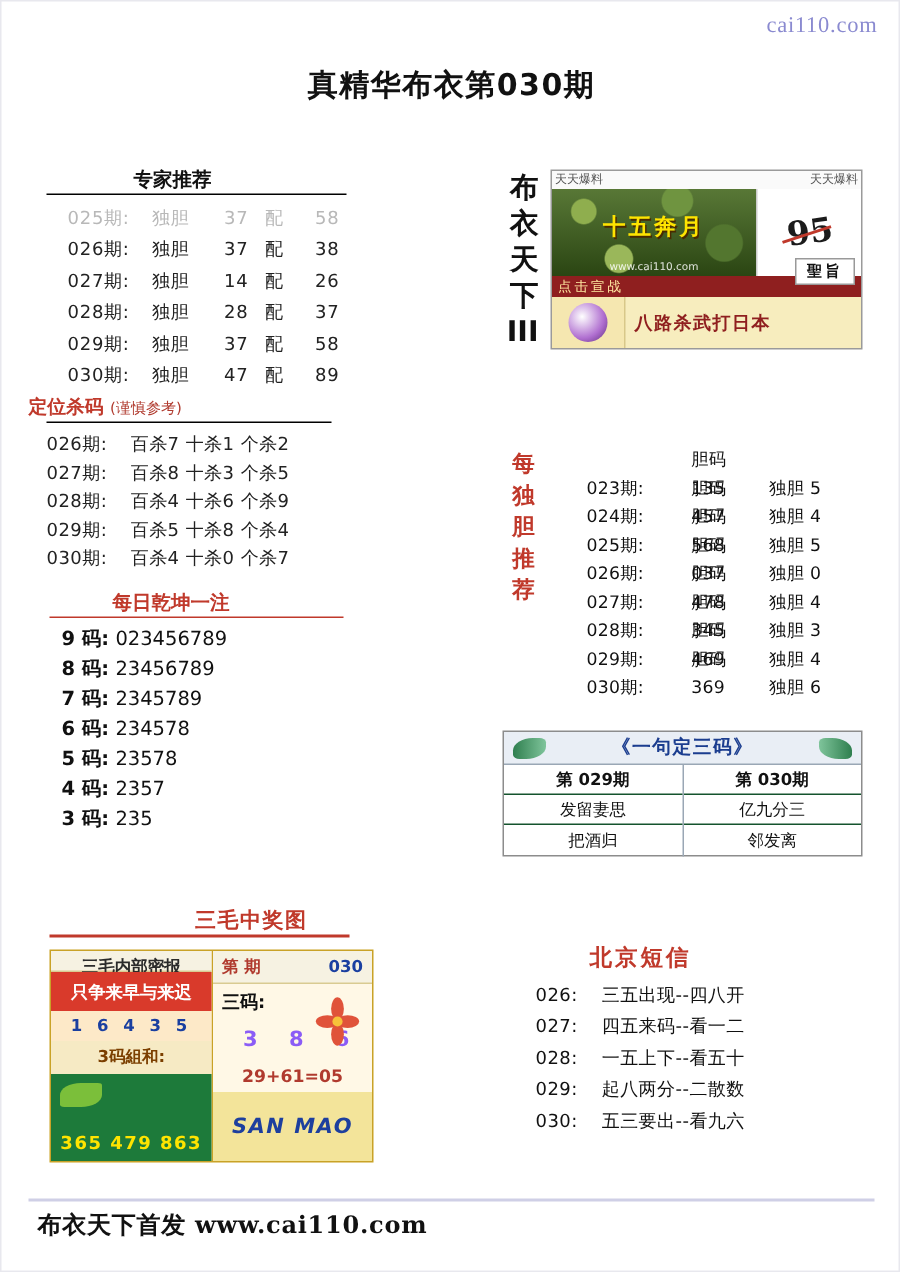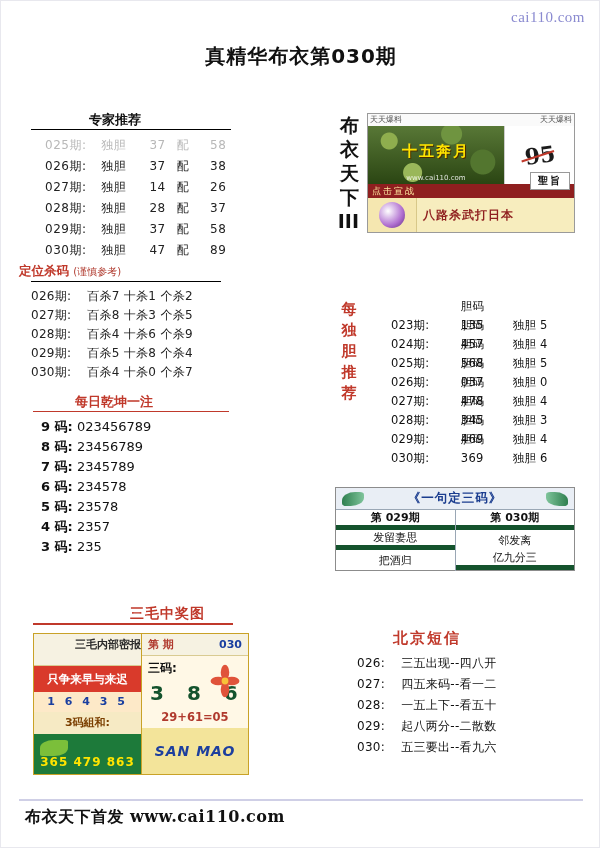--- a/index.html
+++ b/index.html
@@ -135,22 +135,22 @@
     width: 216px; height: 142px;
     border: 1px solid #c9a227;
     background: #fffdf3;
     display: flex;
   }
   .sm-left {
     width: 108px; border-right: 1px solid #c9a227;
     display: flex; flex-direction: column;
   }
   .sm-l1 {
-    height: 32px; background: #f6f2e2; color: #2b2b2b;
-    font-size: 11px; font-weight: bold; text-align: right;
+    height: 14px; background: #f6f2e2; color: #2b2b2b;
+    font-size: 11px; font-weight: bold; text-align: center;
     line-height: 22px; border-bottom: 1px solid #d9cb92;
   }
   .sm-l2 {
     height: 26px; background: #d93a2b; color: #fff;
     font-size: 11.5px; font-weight: bold; text-align:center; line-height: 26px;
   }
   .sm-l3 {
     height: 20px; background: #fde9c8; color: #1a3fa0;
     font-size: 11px; text-align: center; line-height: 20px;
     letter-spacing: 3px; font-weight: bold;
@@ -181,23 +181,23 @@
     display: flex; align-items: center; justify-content: space-between;
     padding: 0 6px; border-bottom: 1px solid #d9cb92;
   }
   .sm-r1 .lab { color: #b03a2e; font-size: 11px; font-weight: bold; }
   .sm-r1 .num { color: #1a3fa0; font-size: 11px; font-weight: bold; }
   .sm-r2 {
     height: 24px; background: #fff8e6; color: #111;
     font-size: 12px; font-weight: bold; line-height: 24px; padding-left: 6px;
   }
   .sm-r3 {
-    height: 26px; background: #fff8e6; color: #14532d;
-    font-size: 20px; font-weight: bold; line-height: 26px; letter-spacing: 8px;
-    padding-left: 8px;
+    height: 26px; background: #fff8e6; color: #8b5cf6;
+    font-size: 14px; font-weight: bold; line-height: 26px; letter-spacing: 8px;
+    padding-left: 20px;
   }
   .sm-r4 {
     height: 22px; background: #fff8e6; color: #b03a2e;
     font-size: 11.5px; font-weight: bold; line-height: 22px; text-align: center;
   }
   .sm-r5 {
     flex: 1; background: #f3e49a;
     display: flex; align-items: center; justify-content: center;
     color: #1d3f9e; font-size: 14px; font-weight: bold; font-style: italic;
     letter-spacing: 1px;
@@ -344,21 +344,21 @@
   .ph-head .fish2 {
     position: absolute; right: 6px; top: 4px;
     width: 22px; height: 14px; border-radius: 20% 60% 20% 60%;
     background: linear-gradient(90deg,#7fc49b,#2f7f4f);
   }
   .ph-grid { display: flex; height: 61px; }
   .ph-col { flex: 1; }
   .ph-col.sep { border-right: 1px solid #9aa7b5; }
   .ph-cell {
     height: 20px; display: flex; align-items: center; justify-content: center;
-    font-size: 11px; color: #111; border-bottom: 5px solid #14532d;
+    font-size: 11px; color: #111; border-bottom: 1px solid #14532d;
   }
   .ph-cell.bold { font-weight: bold; }
   .ph-cell.last { border-bottom: none; }
 
   
   .bjdx-title {
     position: absolute;
     left: 392px; top: 628px;
     font-size: 15px; font-weight: bold; color: #c0392b;
     letter-spacing: 2px;
@@ -616,22 +616,22 @@
       <span class="fish2"></span>
     </div>
     <div class="ph-grid">
       <div class="ph-col sep">
         <div class="ph-cell bold">第 029期</div>
         <div class="ph-cell">发留妻思</div>
         <div class="ph-cell last">把酒归</div>
       </div>
       <div class="ph-col">
         <div class="ph-cell bold">第 030期</div>
+        <div class="ph-cell">亿九分三</div>
         <div class="ph-cell last">邻发离</div>
-        <div class="ph-cell">亿九分三</div>
       </div>
     </div>
   </div>
 
   <div class="bjdx-title">北京短信</div>
   <div class="bjdx-list">
     <div class="bjdx-row">
       <span class="q">026:</span>
       <span>三五出现--四八开</span>
     </div>

